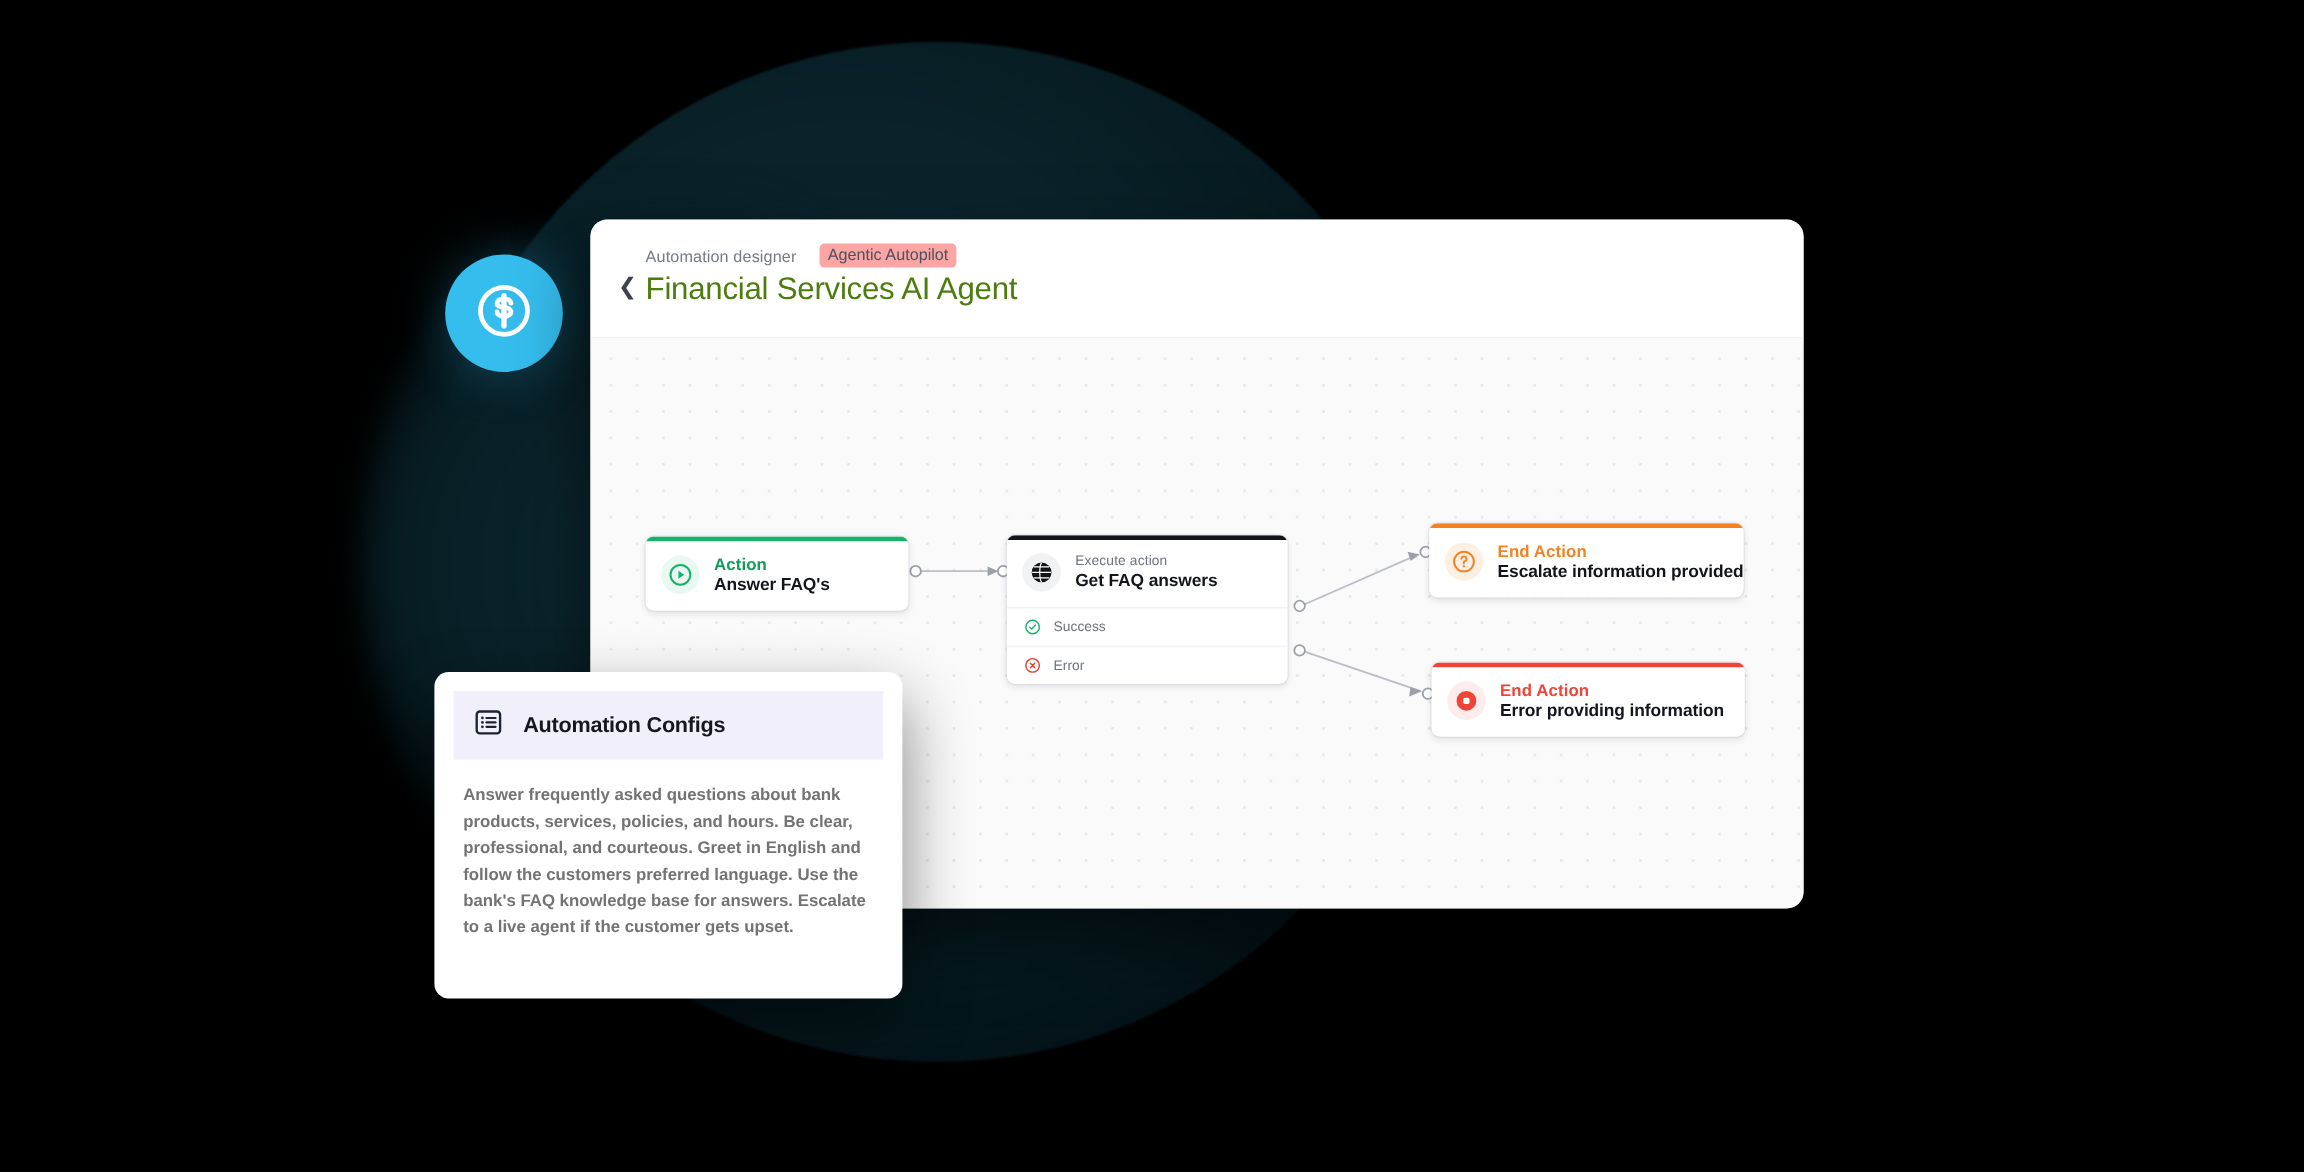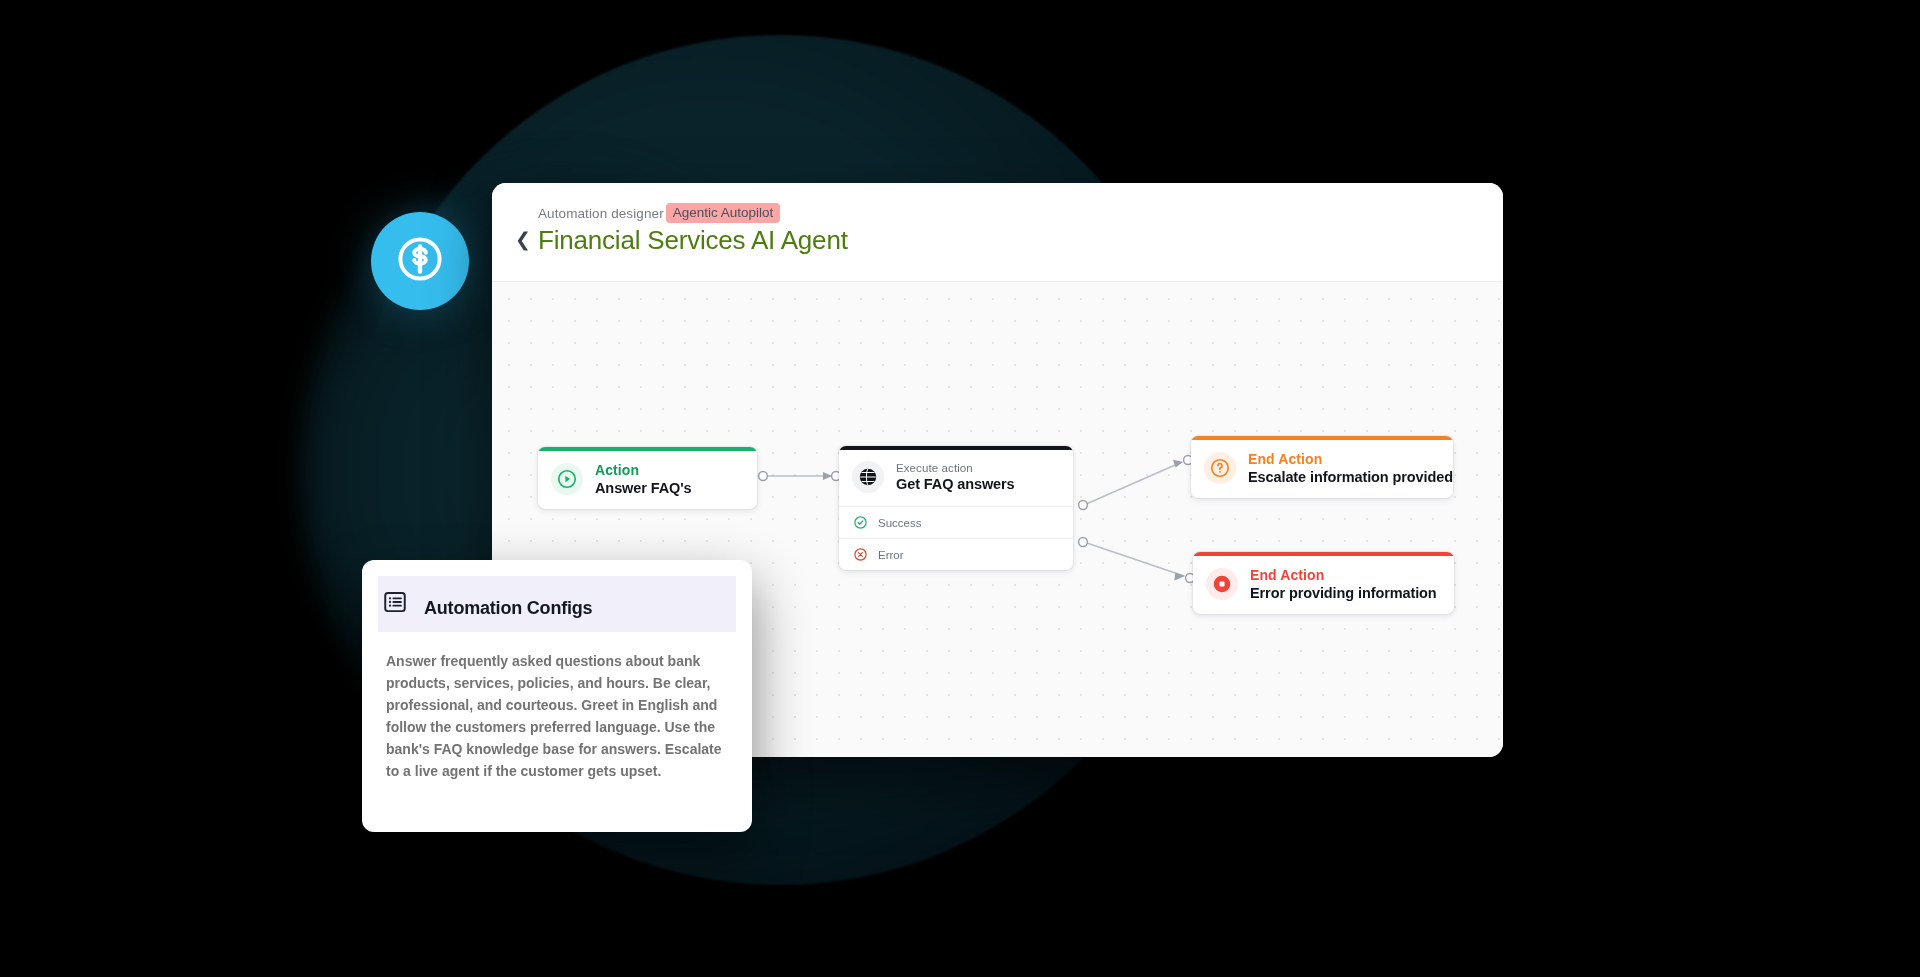--- a/index.html
+++ b/index.html
@@ -47,21 +47,21 @@
   }
   .back-chevron {
     position: absolute; left: 22px; top: 46px;
     width: 18px; height: 22px;
     color: #3b4250;
     font-size: 19px; line-height: 22px; text-align: center;
     cursor: pointer;
   }
   .breadcrumb {
     position: absolute; left: 46px; top: 20px;
-    display: flex; align-items: center; gap: 2px; justify-content: flex-end;
+    display: flex; align-items: center; gap: 19px; justify-content: flex-end;
   }
   .bc-text { font-size: 13.5px; color: #747b87; letter-spacing: 0.1px; }
   .bc-badge {
     font-size: 13.5px; color: #4a5160;
     background: #fca5a5;
     border-radius: 4px;
     padding: 2px 7px 3px 7px;
   }
   .page-title {
     position: absolute; left: 46px; top: 42px;
@@ -119,24 +119,24 @@
   .configs-card {
     position: absolute;
     left: 362px; top: 560px;
     width: 390px; height: 272px;
     background: #ffffff;
     border-radius: 12px;
     box-shadow: 0 24px 55px rgba(0,0,0,0.48);
     padding: 16px;
   }
   .configs-head {
-    display: flex; align-items: flex-end; gap: 16px;
+    display: flex; align-items: center; gap: 16px;
     background: #f0effa;
     border-radius: 0;
-    padding: 13px 4px;
+    padding: 13px 16px;
   }
   .configs-head-title { font-size: 18px; font-weight: 700; color: #14181f; letter-spacing: -0.2px; }
   .configs-body {
     margin-top: 14px;
     background: #ffffff;
     padding: 4px 8px 0 8px;
     font-size: 14px; line-height: 22px; color: #737373; font-weight: 600;
   }
 
   

